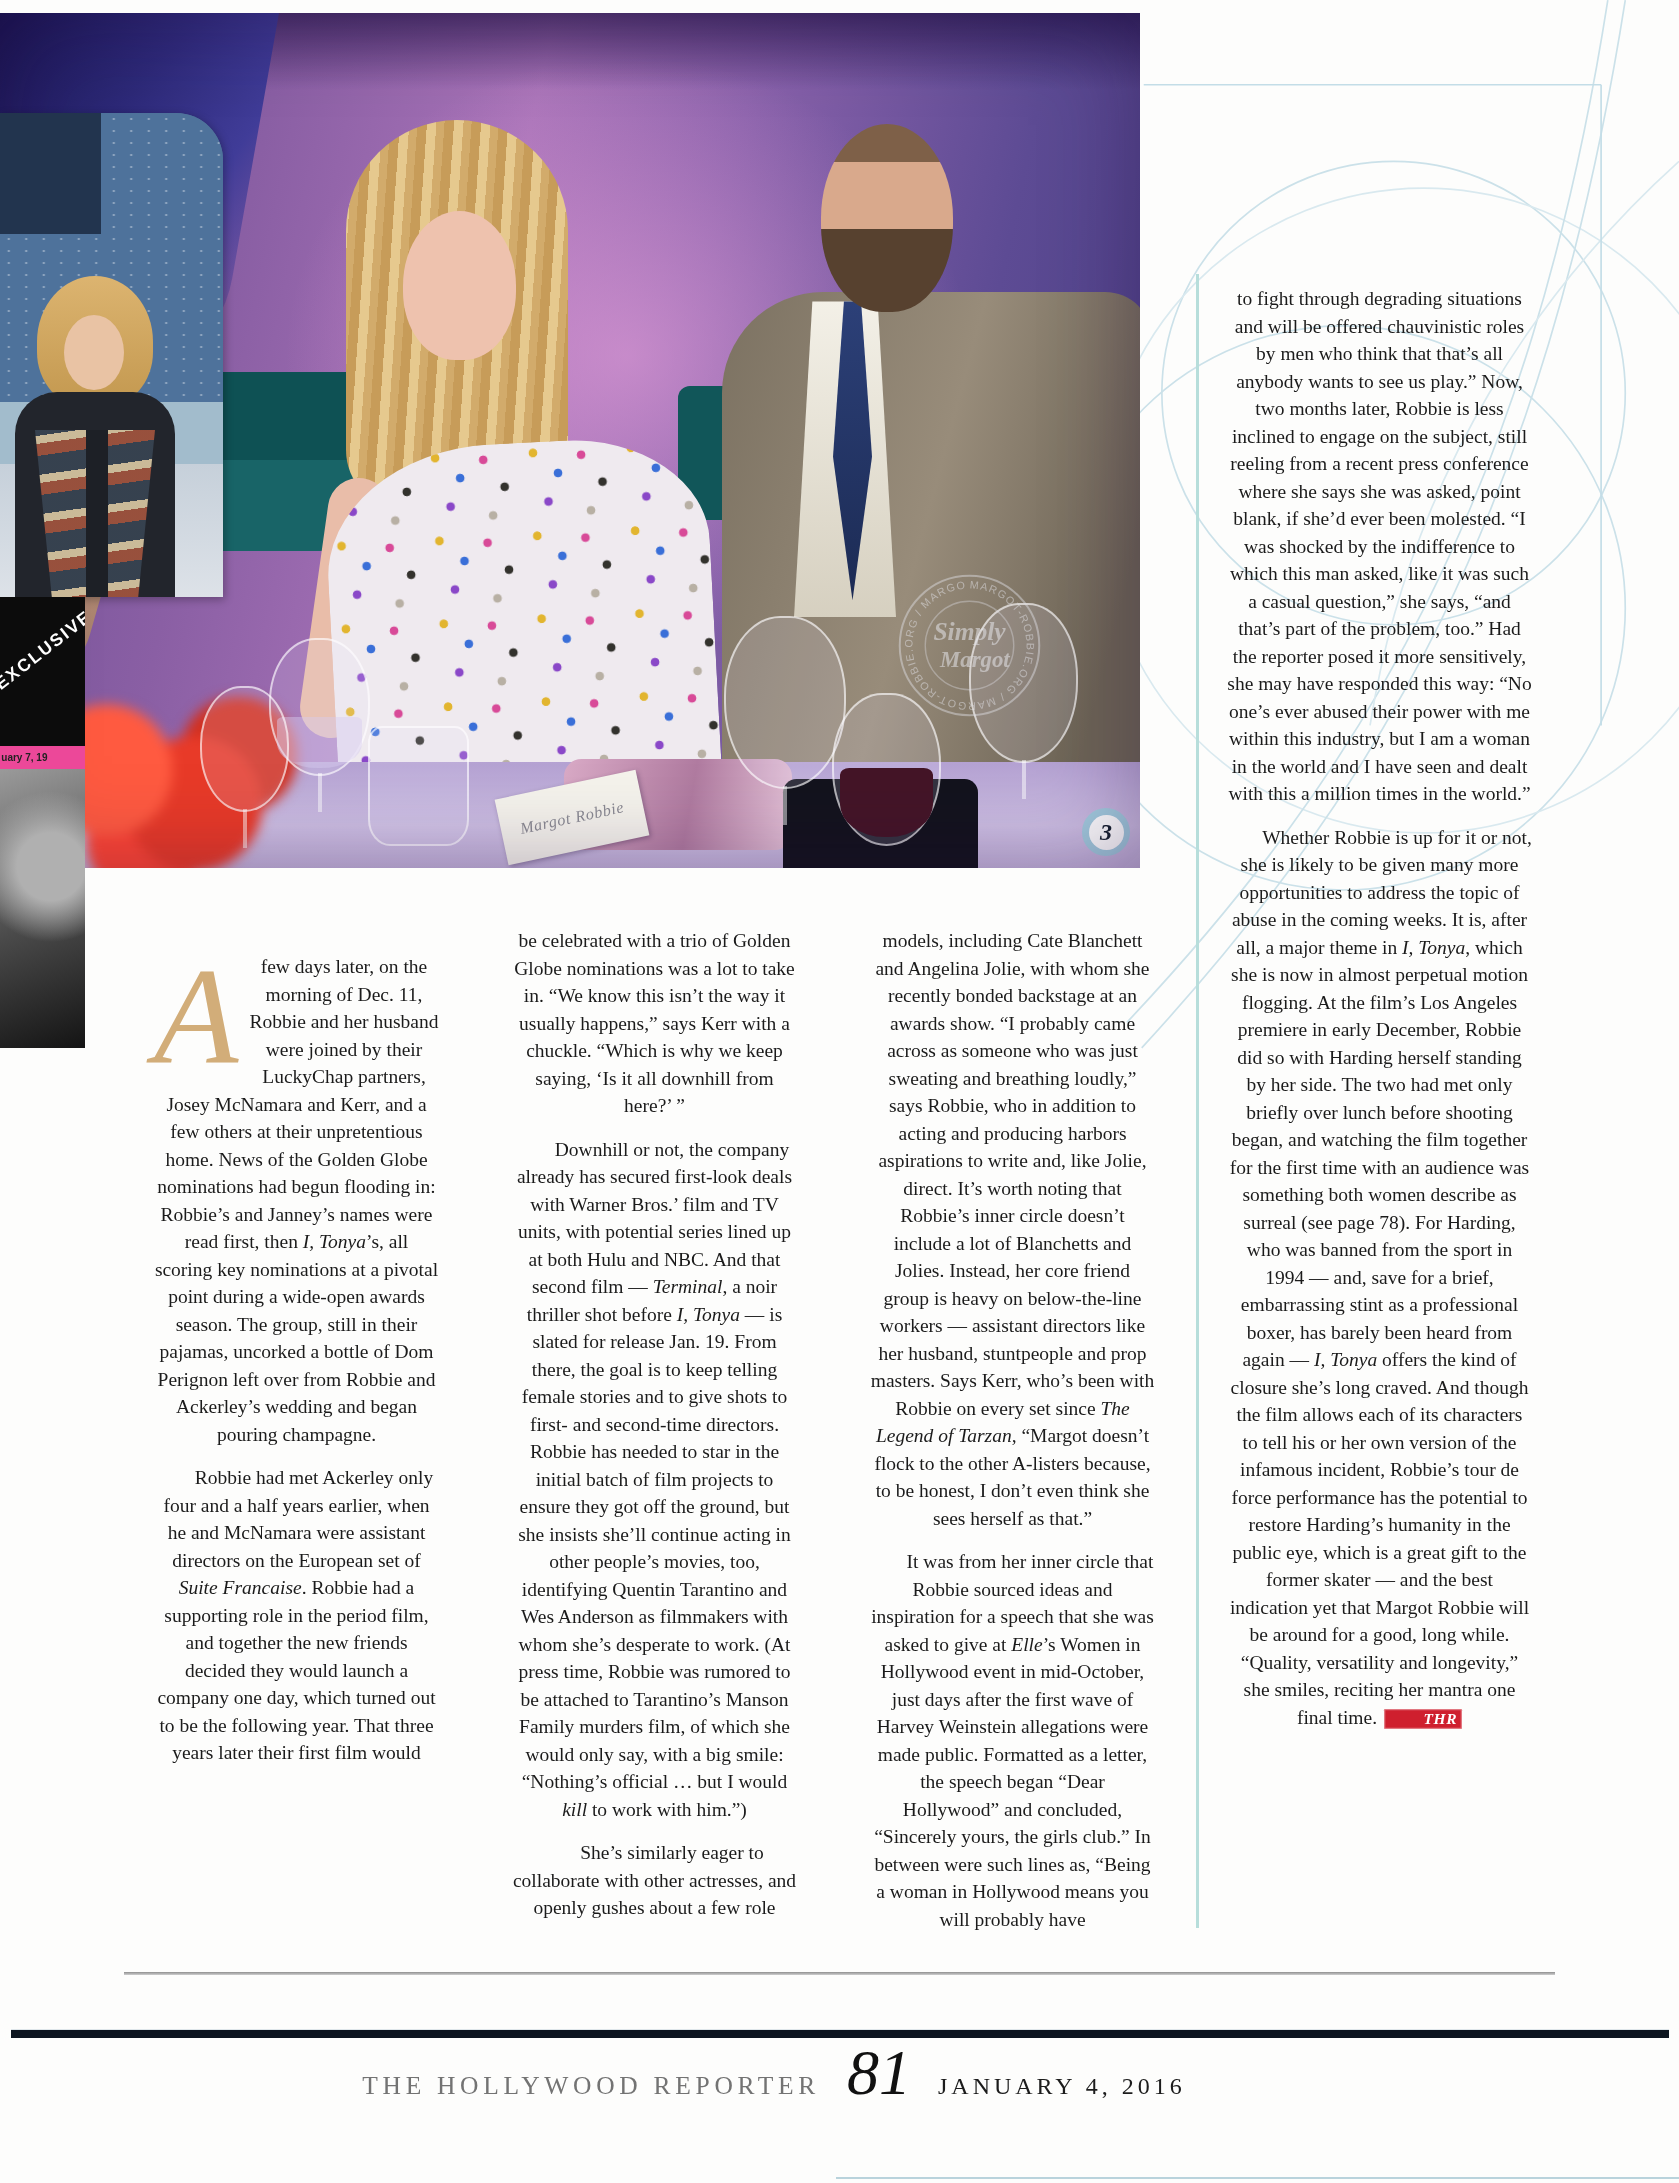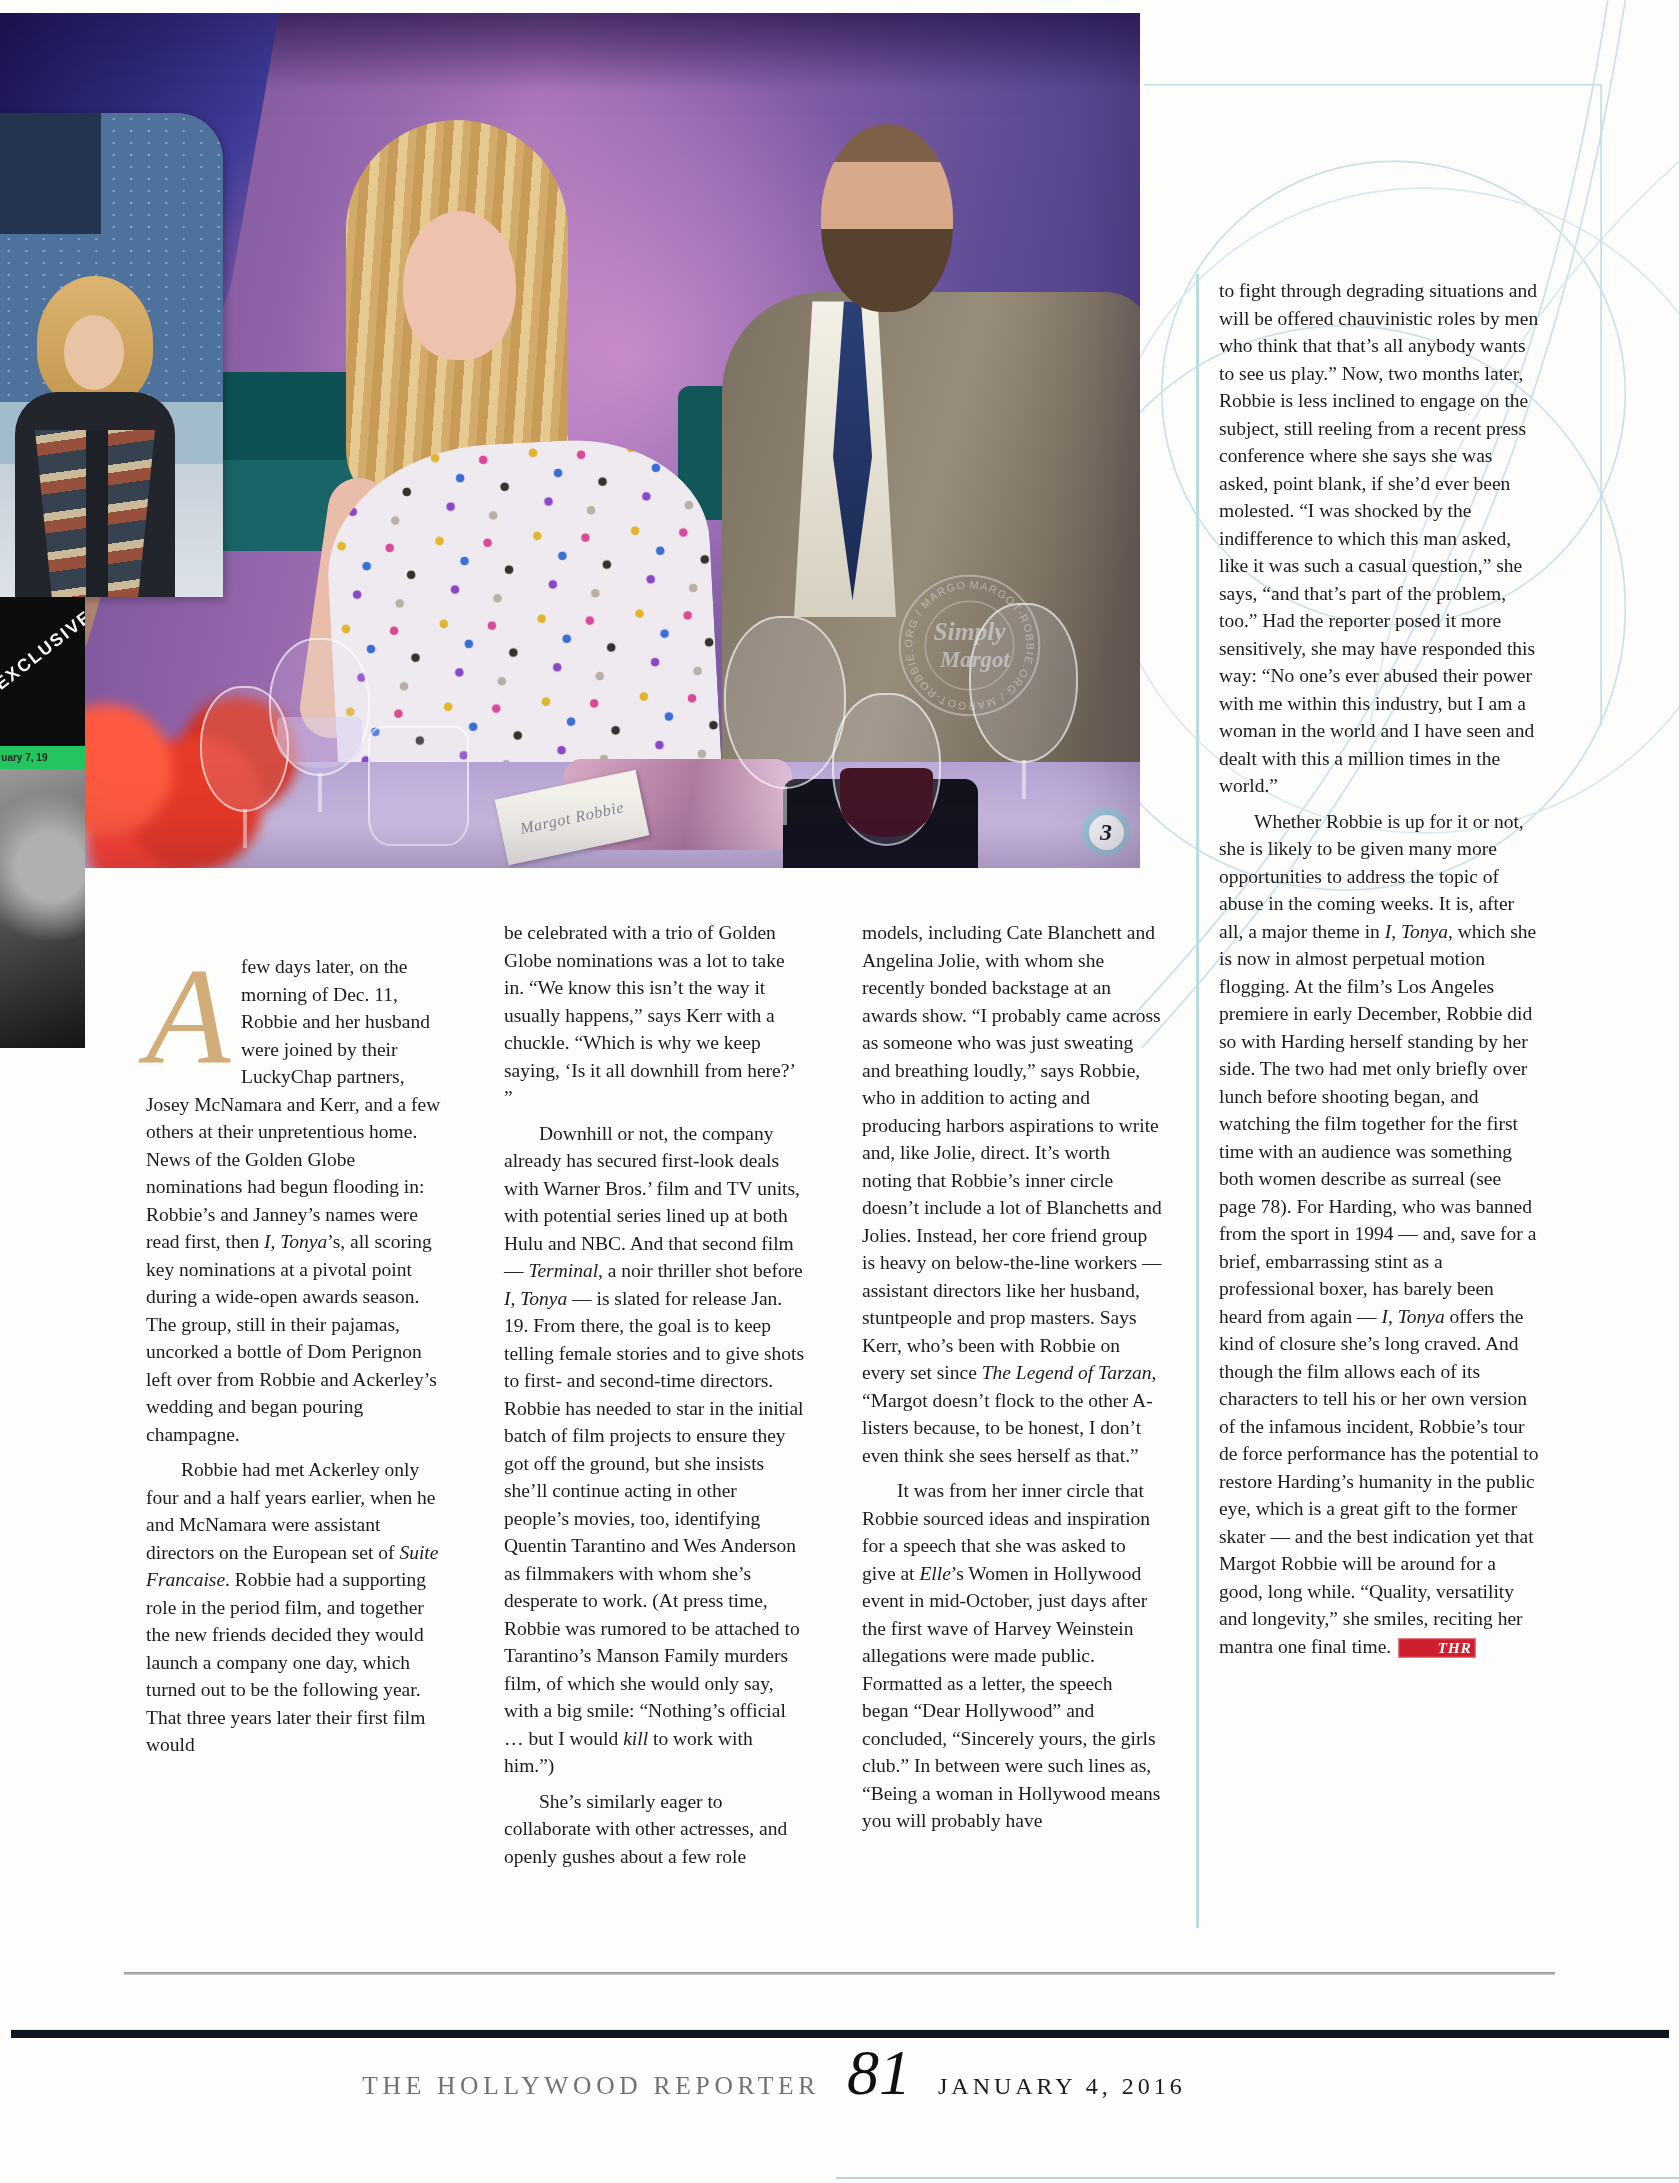--- a/index.html
+++ b/index.html
@@ -89,30 +89,30 @@
   .rw-face{left:64px;top:202px;width:60px;height:75px;border-radius:50%;background:#e9c3a4;}
   .rw-body{left:15px;top:279px;width:160px;height:205px;border-radius:42px 42px 0 0;background:#22252c;}
   .rw-vest{left:35px;top:317px;width:120px;height:167px;clip-path:polygon(0 0,100% 0,86% 100%,14% 100%);opacity:.92;
      background:repeating-linear-gradient(-8deg,#a2543e 0 12px,#d9c7a2 12px 20px,#384452 20px 39px);}
   .rw-zip{left:86px;top:317px;width:21.5px;height:167px;background:#1d2026;}
 
   .inset-clip{position:absolute;left:0;top:597px;width:85px;height:451px;background:#0c0c0c;z-index:2;overflow:hidden;}
   .inset-clip .el{position:absolute;}
   .clip-label{left:-9.4px;top:81px;transform:rotate(-38deg);transform-origin:left top;
      font:bold 17.5px "Liberation Sans",sans-serif;color:#fff;letter-spacing:2px;white-space:nowrap;}
-  .clip-strip{left:0;top:149px;width:97px;height:23px;background:#22c55e;display:flex;align-items:center;}
+  .clip-strip{left:0;top:149px;width:97px;height:23px;background:#ec4899;display:flex;align-items:center;}
   .clip-strip span{font:bold 10px "Liberation Sans",sans-serif;color:#222;margin-left:1.3px;white-space:nowrap;}
   .clip-photo{left:0;top:172px;width:85px;height:279px;
      background:radial-gradient(circle at 60% 35%,#b0b0b0 0 18%,transparent 40%),
                 linear-gradient(160deg,#9a9a9a,#4a4a4a 55%,#141414);}
 
   
   .col{position:absolute;z-index:3;width:317px;font:19.5px/27.5px "Liberation Serif",serif;color:#1b1b1b;
        text-align:left;overflow:hidden;-webkit-hyphens:auto;hyphens:auto;}
-  .col p{margin:8px;}
+  .col p{margin:16px;text-align:center;}
   .col p.ind{text-indent:35px;}
   .col p.drop{margin-top:42px;}
   #col1{left:138px;top:911px;height:1028px;}
   #col2{left:496px;top:911px;height:1028px;}
   #col3{left:854px;top:911px;height:1028px;}
   #col4{left:1211px;top:269px;height:1666px;width:337px;}
   .dropcap{float:left;font:italic 138px/0.78 "Liberation Serif",serif;color:#d2ad79;margin:9.4px 10.7px 0 0;}
   .col-rule{position:absolute;left:1196px;top:274px;width:2.7px;height:1654px;background:#b7dedb;z-index:2;}
   .thr-bug{display:inline-block;background:#cf1f2e;color:#fff;font:italic bold 15.5px/20px "Liberation Serif",serif;
      padding:0 4.7px;margin-left:6.7px;border-radius:1.3px;box-shadow:inset 0 0 0 1.3px rgba(255,255,255,.4);

